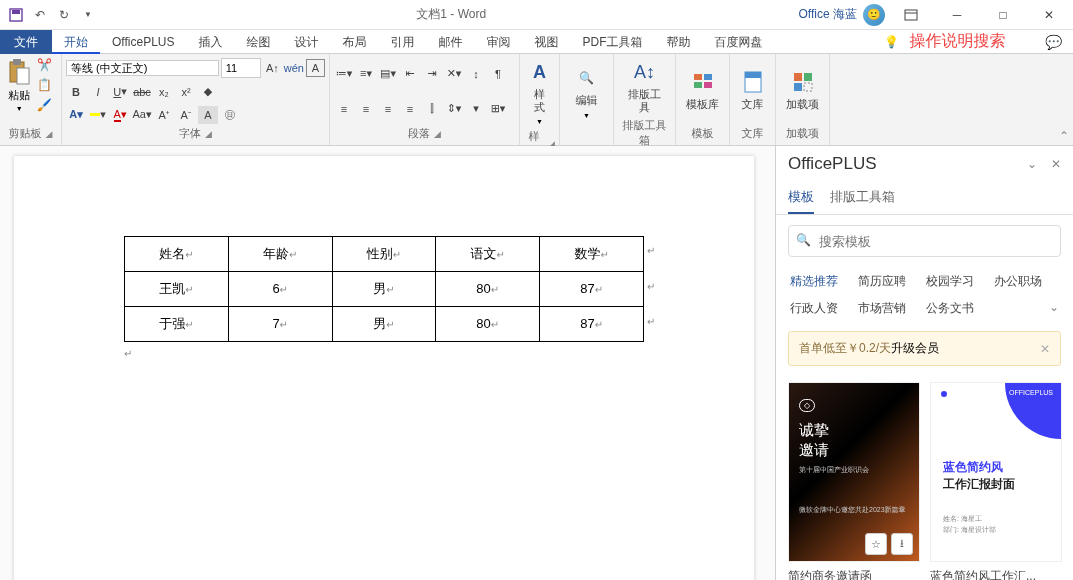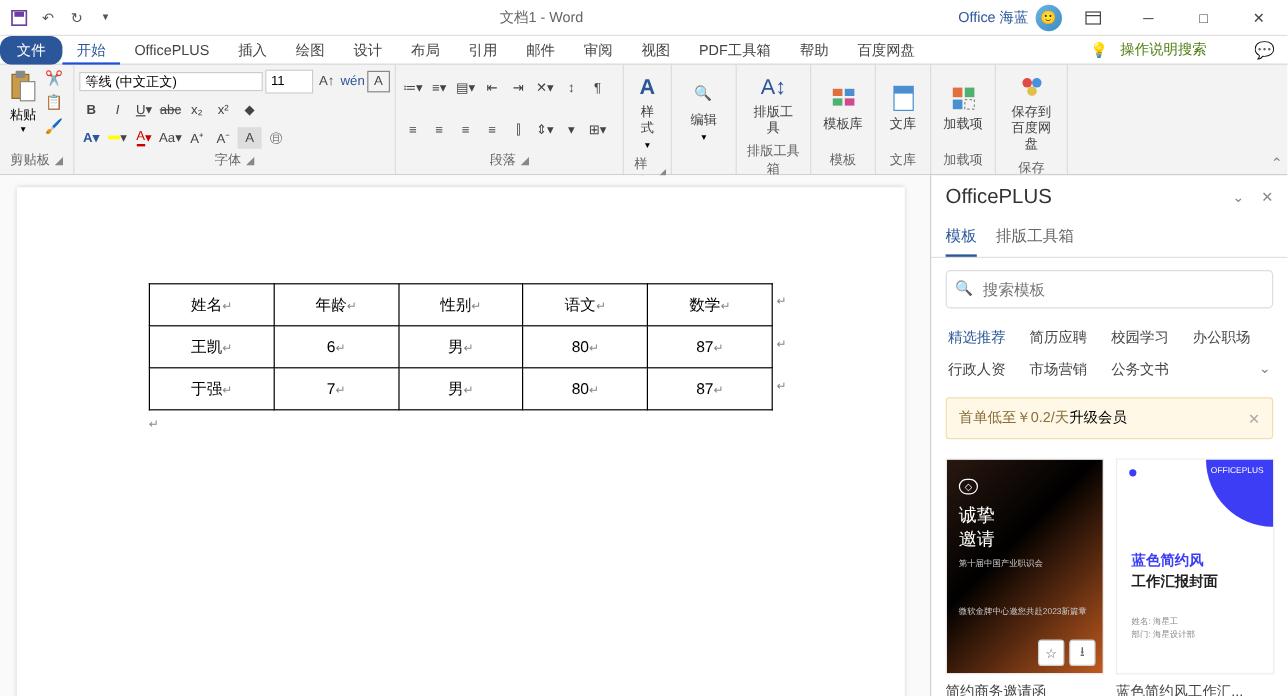--- a/index.html
+++ b/index.html
@@ -11,25 +11,25 @@
 .qat-icon { width: 16px; height: 16px; display: flex; align-items: center; justify-content: center; color: #555; cursor: pointer; }
 .title-center { flex: 1; text-align: center; color: #666; }
 .title-right { display: flex; align-items: center; gap: 6px; padding-right: 4px; }
 .user-label { color: #2b579a; font-size: 12px; }
 .user-avatar { width: 22px; height: 22px; border-radius: 50%; background: linear-gradient(135deg,#6bb5e0,#3a8cc4); display: flex; align-items: center; justify-content: center; font-size: 11px; color: #fff; }
 .win-btn { width: 40px; height: 30px; display: flex; align-items: center; justify-content: center; cursor: pointer; color: #444; }
 
 
 .tabs { height: 24px; background: #fff; display: flex; align-items: center; border-bottom: 1px solid #d0d0d0; }
 .tab { padding: 0 12px; height: 24px; line-height: 24px; color: #444; cursor: pointer; font-size: 12px; }
-.tab.file { background: #2b579a; color: #fff; padding: 0 14px; border-radius: 10px; }
+.tab.file { background: #2b579a; color: #fff; padding: 0 14px; }
 .tab.active { color: #2b579a; border-bottom: 2px solid #1d4ed8; }
 .tabs-right { margin-left: auto; display: flex; align-items: center; gap: 10px; padding-right: 10px; color: #888; }
 .help-bulb { color: #999; }
-.search-hint { color: #4d7c0f; font-size: 12px; font-family: Liberation Serif, serif; }
+.search-hint { color: #ef4444; font-size: 16px; font-family: Liberation Serif, serif; }
 .comment-icon { color: #2b579a; font-size: 14px; }
 
 
 .ribbon { height: 92px; background: #f3f3f3; display: flex; border-bottom: 1px solid #d0d0d0; position: relative; }
 .group { border-right: 1px solid #ddd; display: flex; flex-direction: column; padding: 2px 4px; }
 .group-body { flex: 1; display: flex; flex-direction: column; justify-content: space-around; }
 .group-label { text-align: center; color: #666; font-size: 11px; padding-bottom: 2px; display: flex; align-items: center; justify-content: center; gap: 4px; }
 .dlauncher { font-size: 9px; color: #888; cursor: pointer; }
 
 .clip-group { width: 62px; }
@@ -340,37 +340,20 @@
             </svg>
           </span>
         <span class="vbtn-label">加载项</span>
       </div>
     </div>
     <div class="group-label">
         <span>加载项</span>
       </div>
   </div>
 
-  <div class="group save-group">
-    <div class="group-body">
-      <div class="vbtn">
-        <span class="vbtn-icon">
-            <svg width="22" height="22">
-              <circle cx="7" cy="8" r="4" fill="#e04a4a"></circle>
-              <circle cx="15" cy="8" r="4" fill="#4a90e0"></circle>
-              <circle cx="11" cy="15" r="4" fill="#e0c04a"></circle>
-            </svg>
-          </span>
-        <span class="vbtn-label">保存到百度网盘</span>
-      </div>
-    </div>
-    <div class="group-label">
-        <span>保存</span>
-      </div>
-  </div>
 
   <span class="collapse-caret">⌃</span>
 </div>
 
 <div class="main">
   <div class="doc-area">
     <div class="page">
       <table class="word-table">
         <tbody>
             <tr>

